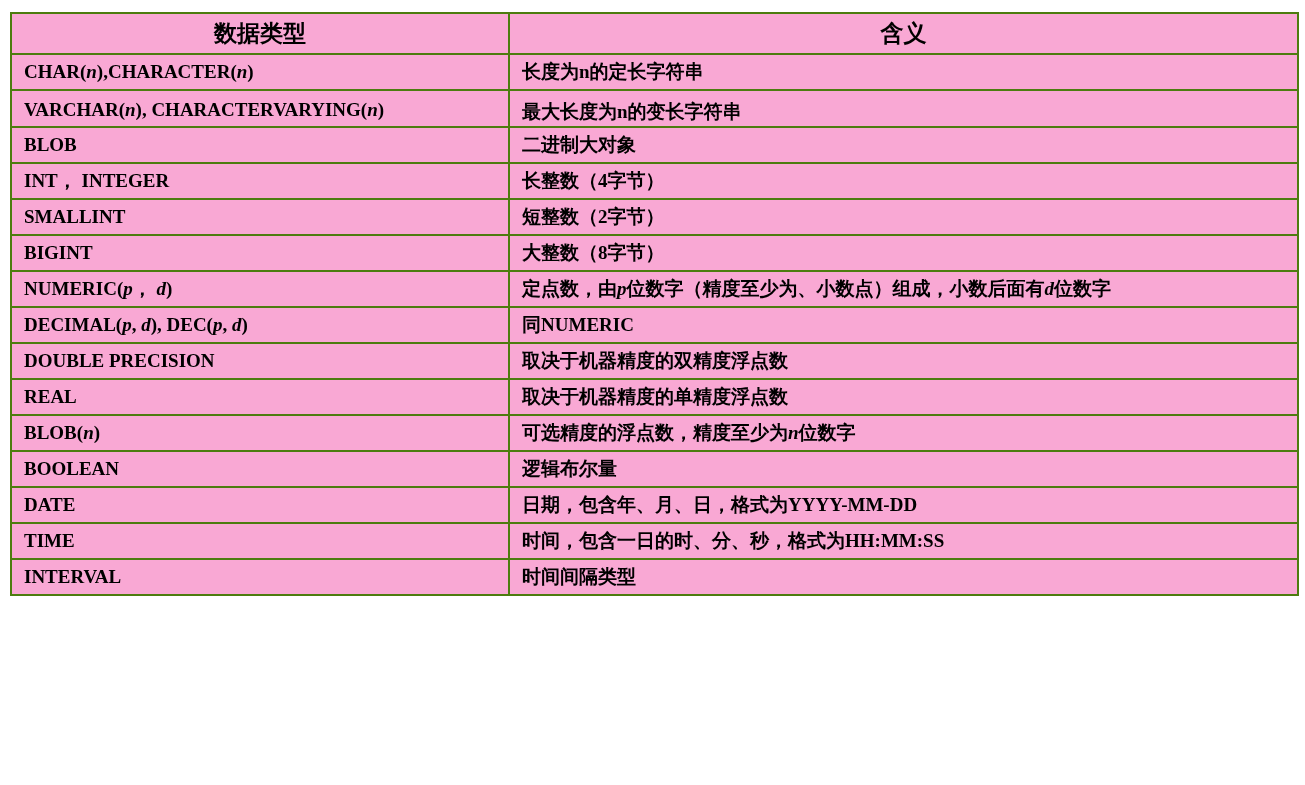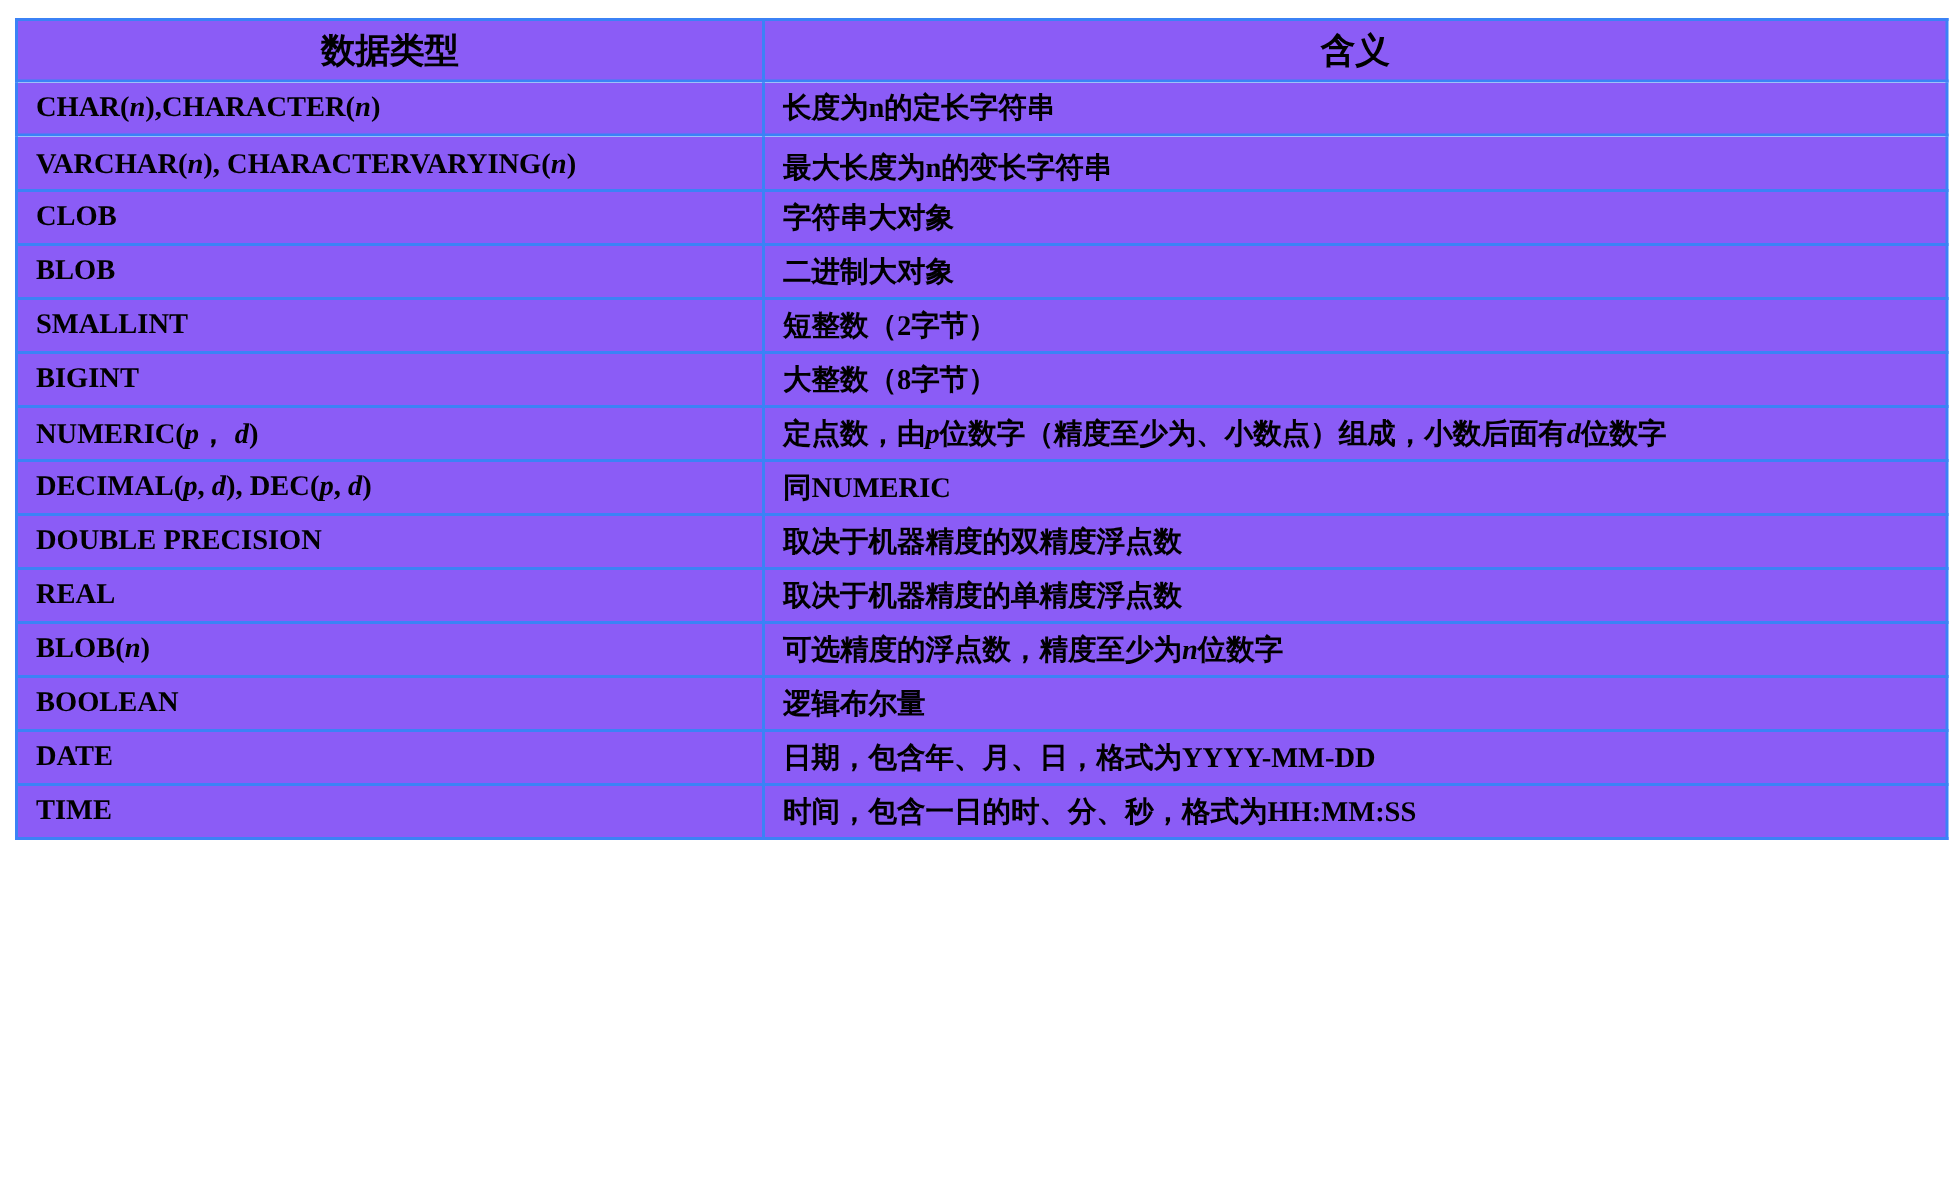--- a/index.html
+++ b/index.html
@@ -16,23 +16,23 @@
   }
   table.dt {
     border-collapse: collapse;
     table-layout: fixed;
     width: 1287px;
   }
   col.c1 { width: 498px; }
   col.c2 { width: 789px; }
   table.dt th,
   table.dt td {
-    border: 2px solid #3b82f6;
+    border: 2px solid #4d7c0f;
     color: #000000;
-    background: #8b5cf6;
+    background: #f9a8d4;
     overflow: hidden;
     white-space: nowrap;
   }
   table.dt th {
     height: 39px;
     font-size: 23px;
     font-weight: bold;
     text-align: center;
     padding: 0;
   }
@@ -69,30 +69,30 @@
         <tr>
           <td><span>CHAR(</span><span class="it">n</span><span>),CHARACTER(</span><span class="it">n</span><span>)</span></td>
           <td><span>长度为n的定长字符串</span></td>
         </tr>
 
         <tr>
           <td><span>VARCHAR(</span><span class="it">n</span><span>), CHARACTERVARYING(</span><span class="it">n</span><span>)</span></td>
           <td><span>最大长度为n的变长字符串</span></td>
         </tr>
 
-        <tr>
-          <td><span>CLOB</span></td>
-          <td><span>字符串大对象</span></td>
-        </tr>
 
         <tr>
           <td><span>BLOB</span></td>
           <td><span>二进制大对象</span></td>
         </tr>
 
+        <tr>
+          <td><span>INT， INTEGER</span></td>
+          <td><span>长整数（4字节）</span></td>
+        </tr>
 
         <tr>
           <td><span>SMALLINT</span></td>
           <td><span>短整数（2字节）</span></td>
         </tr>
 
         <tr>
           <td><span>BIGINT</span></td>
           <td><span>大整数（8字节）</span></td>
         </tr>
@@ -131,15 +131,19 @@
           <td><span>DATE</span></td>
           <td><span>日期，包含年、月、日，格式为YYYY-MM-DD</span></td>
         </tr>
 
         <tr>
           <td><span>TIME</span></td>
           <td><span>时间，包含一日的时、分、秒，格式为HH:MM:SS</span></td>
         </tr>
 
 
+        <tr>
+          <td><span>INTERVAL</span></td>
+          <td><span>时间间隔类型</span></td>
+        </tr>
       </tbody>
   </table>
 </div>
 
 </body></html>

